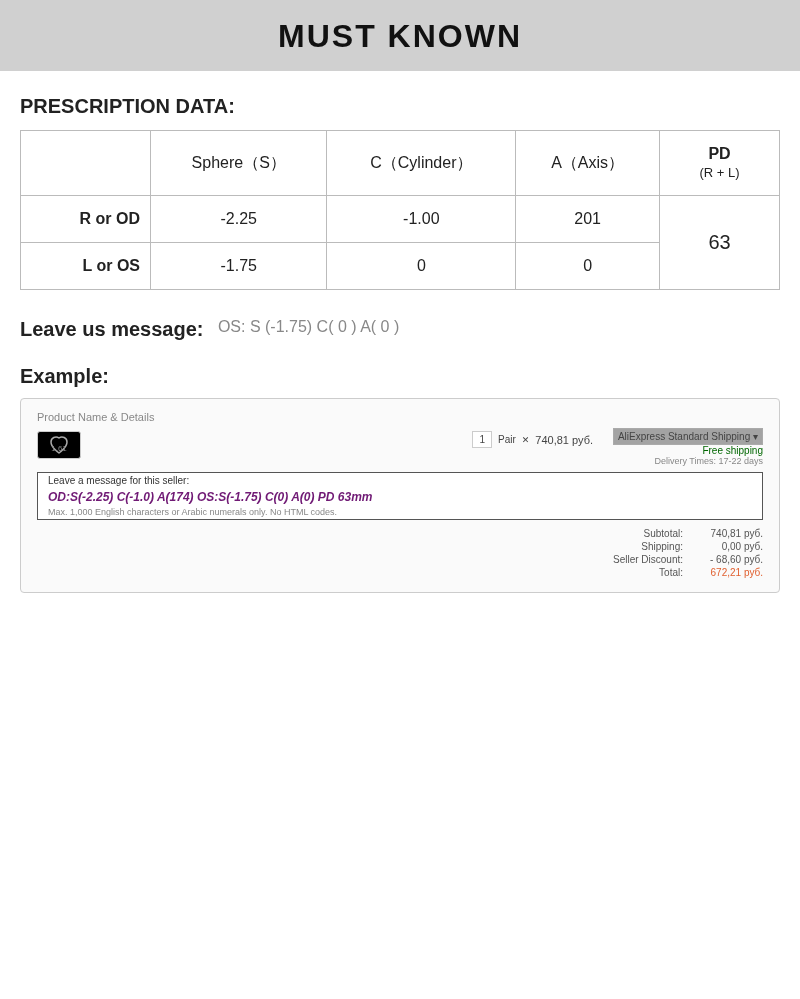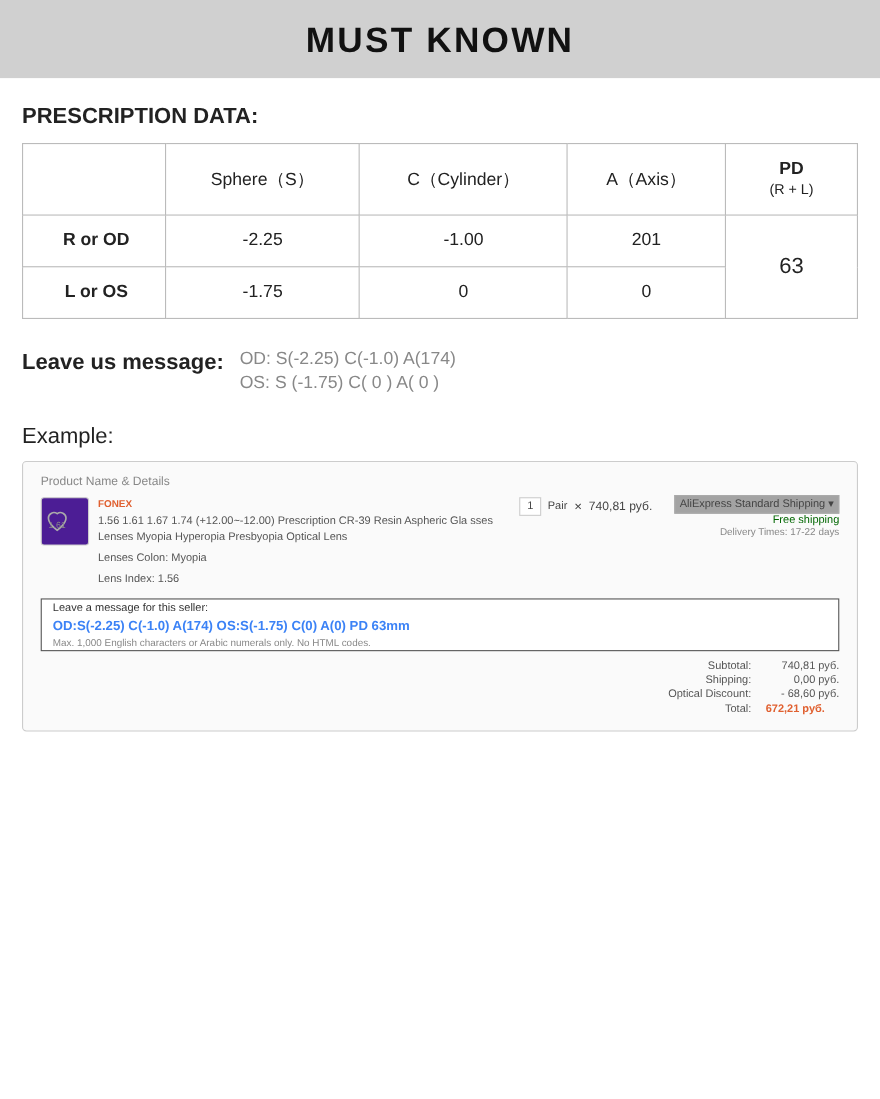--- a/index.html
+++ b/index.html
@@ -52,21 +52,21 @@
       font-weight: normal;
       font-size: 16px;
       background: #fff;
     }
     .prescription-table thead .th-pd {
       font-weight: bold;
     }
     .prescription-table tbody td.row-label {
       font-weight: bold;
       font-size: 16px;
-      text-align: center;
+      text-align: right;
       padding-left: 14px;
     }
     .prescription-table .pd-cell {
       font-size: 20px;
       font-weight: normal;
     }
     .pd-rowspan {
       vertical-align: middle;
     }
 
@@ -87,44 +87,45 @@
     }
     .message-line {
       font-size: 16px;
       color: #888;
       margin-bottom: 4px;
     }
 
     
     .example-title {
       font-size: 20px;
-      font-weight: normal;
+      font-weight: bold;
       margin-bottom: 10px;
     }
     .example-box {
       border: 1.5px solid #ccc;
       border-radius: 4px;
       padding: 12px 16px;
       background: #fafafa;
       font-size: 11px;
       color: #444;
     }
     .example-product-header {
       font-size: 11px;
       color: #888;
       margin-bottom: 8px;
     }
     .example-product-img {
       width: 44px;
-      height: 44px;
+      height: 28px;
       border: 1px solid #ccc;
       border-radius: 3px;
       display: flex;
       align-items: center;
-      background: #4c1d95;
+      justify-content: center;
+      background: #000000;
       flex-shrink: 0;
       font-size: 9px;
       color: #888;
     }
     .example-product-details {
       flex: 1;
       font-size: 10px;
       color: #555;
       line-height: 1.5;
     }
@@ -161,41 +162,42 @@
       font-size: 11px;
     }
     .example-message-box .msg-label {
       color: #333;
       font-size: 10px;
       margin-bottom: 4px;
     }
     .example-message-box .msg-text {
       font-size: 12px;
       font-weight: bold;
-      color: #3b82f6;
+      color: #701a75;
+      font-style: italic;
     }
     .example-message-box .msg-note {
       font-size: 9px;
       color: #888;
       margin-top: 3px;
     }
     .example-totals {
       font-size: 10px;
       color: #555;
       text-align: right;
       margin-top: 8px;
     }
     .example-totals .total-line {
       display: flex;
       justify-content: flex-end;
       margin-bottom: 2px;
     }
     .example-totals .total-label { min-width: 90px; text-align: right; }
     .example-totals .total-value { min-width: 80px; text-align: right; }
-    .example-totals .grand-total { color: #e06030; font-weight: bold; text-align: center; }
+    .example-totals .grand-total { color: #e06030; font-weight: normal; }
     .right-column {
       min-width: 160px;
       text-align: right;
       font-size: 10px;
     }
     .select-ship {
       border: 1px solid #aaa;
       font-size: 10px;
       padding: 2px 4px;
       background: #a3a3a3;
@@ -235,47 +237,40 @@
         <td>-1.75</td>
         <td>0</td>
         <td>0</td>
       </tr>
     </tbody>
   </table>
 
   <div class="message-section">
     <span class="message-label">Leave us message:</span>
     <div class="message-content">
-      <div class="message-line">OD:  S(-2.25)   C(-1.0)  A(174)</div>
       <div class="message-line">OS:  S (-1.75)   C( 0 )    A( 0 )</div>
     </div>
   </div>
 
   <div>
     <div class="example-title">Example:</div>
 
     <div class="example-box">
 
       <div class="example-product-header">Product Name &amp; Details</div>
 
       <div style="display:flex; gap:10px; align-items:flex-start;">
 
         <div style="display:flex; gap:8px; flex:1; align-items:flex-start;">
           <div class="example-product-img">
 
             <svg width="28" height="28" viewBox="0 0 28 28">
               <path d="M14 22s-8-5.5-8-11a5 5 0 0 1 8-4 5 5 0 0 1 8 4c0 5.5-8 11-8 11z" fill="none" stroke="#aaa" stroke-width="1.5"></path>
               <text x="14" y="20" text-anchor="middle" font-size="8" fill="#888">1.61</text>
             </svg>
-          </div>
-          <div class="example-product-details">
-            <div class="brand">FONEX</div>
-            <div>1.56 1.61 1.67 1.74 (+12.00~-12.00) Prescription CR-39 Resin Aspheric Gla sses Lenses Myopia Hyperopia Presbyopia Optical Lens</div>
-            <div class="example-lens-info">Lenses Colon: Myopia</div>
-            <div class="example-lens-info">Lens Index: 1.56</div>
           </div>
         </div>
 
         <div style="display:flex; flex-direction:column; align-items:center; gap:4px; min-width:120px;">
           <div class="example-middle">
             <span class="example-qty-box">1</span>
             <span>Pair</span>
             <span style="font-size:9px;">✕</span>
             <span class="example-price">740,81 руб.</span>
           </div>
@@ -299,21 +294,21 @@
       <div class="example-totals">
         <div class="total-line">
           <span class="total-label">Subtotal:</span>
           <span class="total-value">740,81 руб.</span>
         </div>
         <div class="total-line">
           <span class="total-label">Shipping:</span>
           <span class="total-value">0,00 руб.</span>
         </div>
         <div class="total-line">
-          <span class="total-label">Optical Discount:</span>
+          <span class="total-label">Seller Discount:</span>
           <span class="total-value">- 68,60 руб.</span>
         </div>
         <div class="total-line">
           <span class="total-label">Total:</span>
           <span class="total-value grand-total">672,21 руб.</span>
         </div>
       </div>
 
     </div>
   </div>

